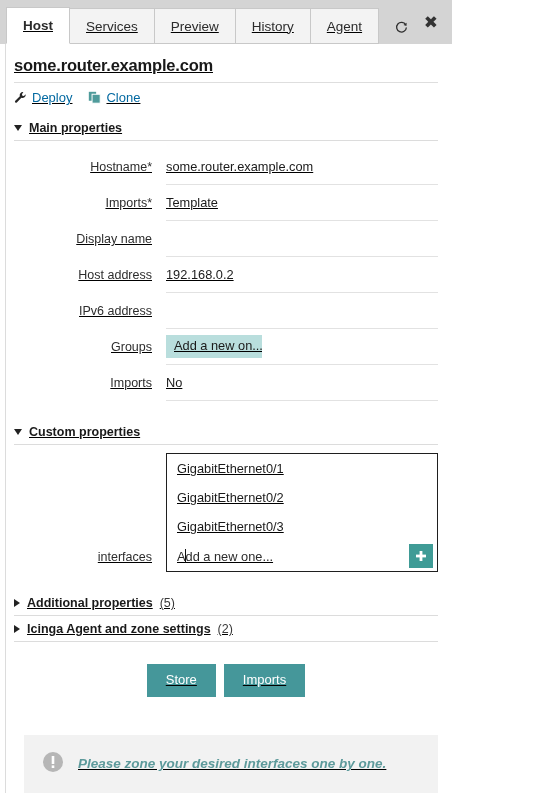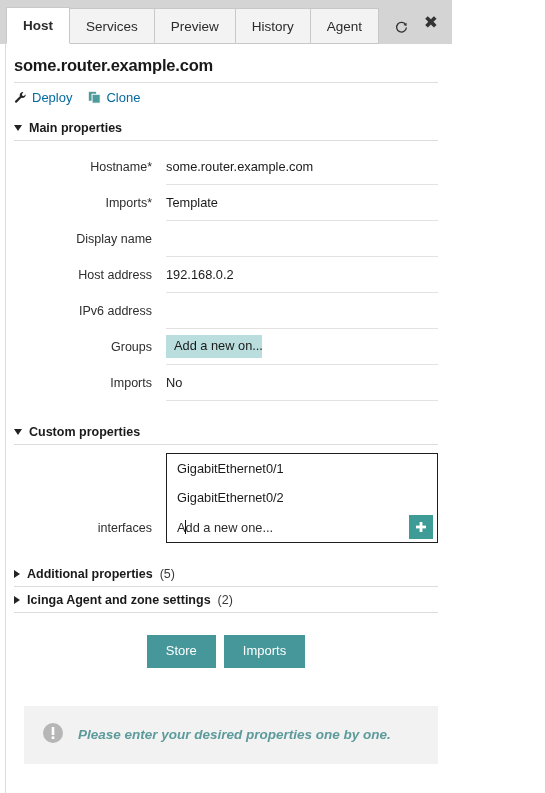--- a/index.html
+++ b/index.html
@@ -8,20 +8,21 @@
     width: 545px; height: 793px;
     background: #ffffff;
     font-family: "Liberation Sans", sans-serif;
     -webkit-font-smoothing: antialiased;
   }
   .page {
     position: relative;
     width: 452px; height: 793px;
     overflow: hidden;
     background: #ffffff;
+    text-decoration: underline;
   }
 
   
   .left-rail {
     position: absolute;
     left: 5px; top: 44px;
     width: 1px; height: 749px;
     background: #dcdcdc;
   }
 
@@ -390,20 +391,23 @@
 
     <div class="form">
       <div class="row box-row">
         <div class="label">interfaces</div>
         <div class="multibox">
           <div class="mb-item">
             <span>GigabitEthernet0/1</span>
           </div>
           <div class="mb-item">
             <span>GigabitEthernet0/2</span>
+          </div>
+          <div class="mb-item">
+            <span>GigabitEthernet0/3</span>
           </div>
           <div class="mb-new">
             <span class="ph">
               <span class="caret"></span>
               <span>Add a new one...</span>
             </span>
             <span class="plus-btn">
               <svg width="14" height="14" viewBox="0 0 14 14">
                 <rect x="5.6" y="2" width="2.8" height="10" fill="#ffffff"></rect>
                 <rect x="2" y="5.6" width="10" height="2.8" fill="#ffffff"></rect>
@@ -437,17 +441,17 @@
 
   <div class="banner-wrap">
     <div class="banner">
       <span class="bico">
         <svg width="22" height="22" viewBox="0 0 22 22">
           <circle cx="11" cy="11" r="10" fill="#b6b6b6"></circle>
           <rect x="9.7" y="5" width="2.6" height="8" fill="#ffffff"></rect>
           <rect x="9.7" y="14.4" width="2.6" height="2.6" fill="#ffffff"></rect>
         </svg>
       </span>
-      <span class="btxt">Please enter your desired properties one by one.</span>
+      <span class="btxt">Please zone your desired interfaces one by one.</span>
     </div>
   </div>
 
 </div>
 
 </body></html>

